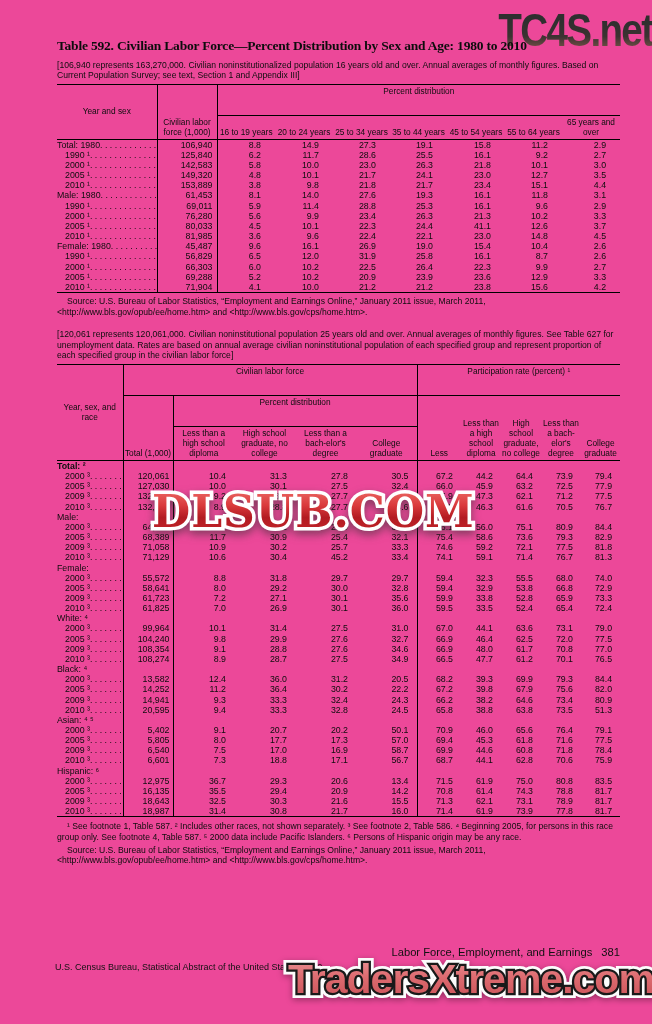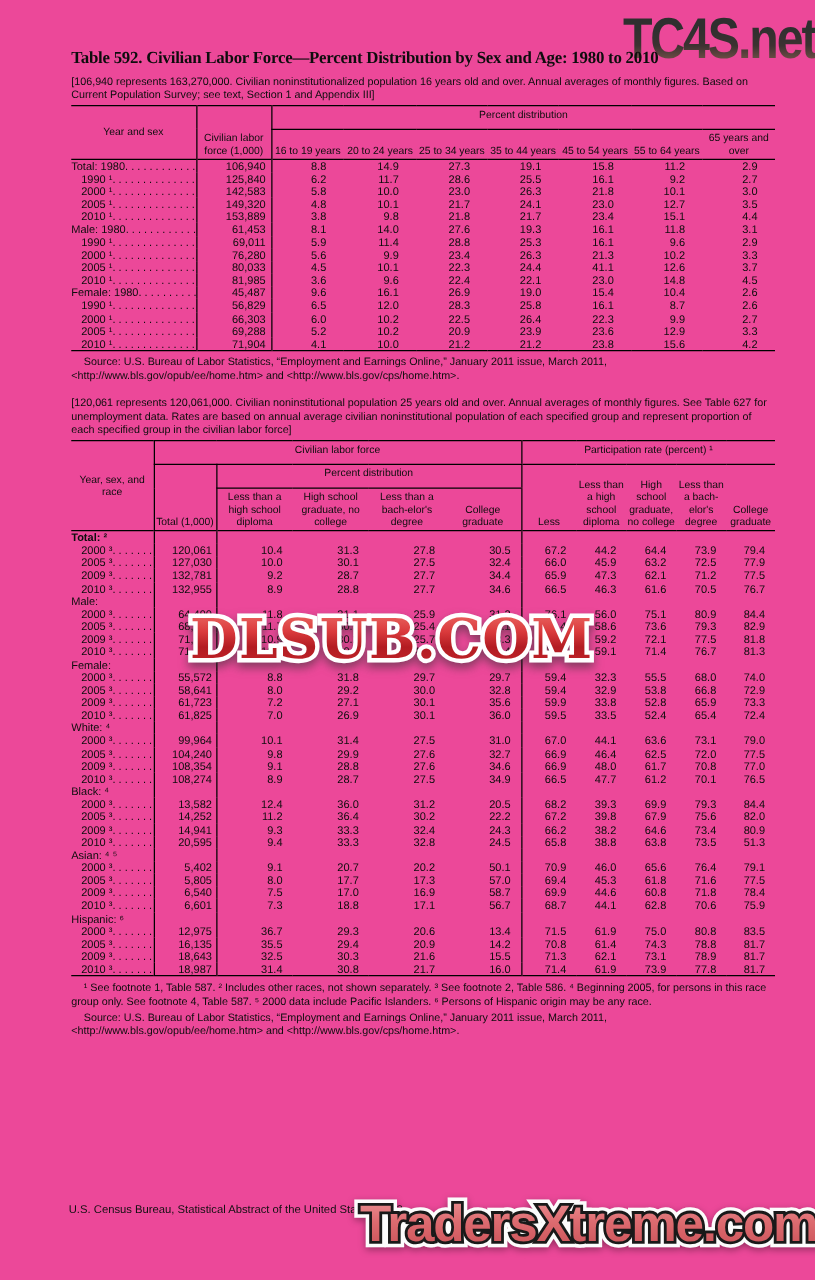--- a/index.html
+++ b/index.html
@@ -11,21 +11,21 @@
              line-height:16.5px;margin:0 0 5px 0;letter-spacing:-0.2px;}
   .tbl-note{font-size:8.6px;line-height:10.6px;margin:0 0 3px 0;}
   .fn{font-size:8.6px;line-height:10.6px;margin:2px 0 0 0;text-indent:10px;}
   .fn-block{margin:2px 0 12px 0;}
 
   table{border-collapse:collapse;table-layout:fixed;width:563px;}
   .t592{margin:0 0 3px 0;}
   .t593{margin:0 0 4px 0;}
   thead th{font-weight:normal;font-size:8.3px;line-height:10px;text-align:center;
            vertical-align:bottom;padding:1px 1px 2px 1px;}
-  thead th.grp{border-bottom:1px solid #000;vertical-align:middle;padding-bottom:7px;}
+  thead th.grp{border-bottom:1px solid #000;vertical-align:middle;padding-bottom:19px;}
   thead th.stub{vertical-align:middle;}
   table{border-top:1.4px solid #000;border-bottom:1.4px solid #000;}
   thead{border-bottom:1.4px solid #000;}
   .v{border-left:1px solid #000;}
   tbody td{font-size:8.8px;line-height:10.15px;height:10.15px;padding:0;
            white-space:nowrap;overflow:hidden;}
   td.lbl{display:flex;align-items:flex-end;}
   td.lbl .t{white-space:nowrap;}
   td.lbl.lead .dots{flex:1;overflow:hidden;white-space:nowrap;color:#0d0d0d;}
   td.lbl.lead .dots::after{content:" . . . . . . . . . . . . . . . . . . . . . . . . . . . .";}
@@ -258,21 +258,21 @@
             <td class="num">2.6</td>
           </tr>
           <tr>
             <td class="lbl i1 lead">
               <span class="t">1990 ¹</span>
               <span class="dots"></span>
             </td>
             <td class="num lf v">56,829</td>
             <td class="num v">6.5</td>
             <td class="num">12.0</td>
-            <td class="num">28.3</td>
+            <td class="num">31.9</td>
             <td class="num">25.8</td>
             <td class="num">16.1</td>
             <td class="num">8.7</td>
             <td class="num">2.6</td>
           </tr>
           <tr>
             <td class="lbl i1 lead">
               <span class="t">2000 ¹</span>
               <span class="dots"></span>
             </td>
@@ -915,20 +915,23 @@
         </tbody>
     </table>
 
     <div class="fn-block">
       <p class="fn">¹ See footnote 1, Table 587. ² Includes other races, not shown separately. ³ See footnote 2, Table 586. ⁴ Beginning 2005, for persons in this race group only. See footnote 4, Table 587. ⁵ 2000 data include Pacific Islanders. ⁶ Persons of Hispanic origin may be any race.</p>
       <p class="fn">Source: U.S. Bureau of Labor Statistics, “Employment and Earnings Online,” January 2011 issue, March 2011, &lt;http://www.bls.gov/opub/ee/home.htm&gt; and &lt;http://www.bls.gov/cps/home.htm&gt;.</p>
     </div>
 
   </div>
 
+  <div class="page-footer-line1">
+    <span>Labor Force, Employment, and Earnings</span><span class="pgno">381</span>
+  </div>
   <div class="page-footer-line2">U.S. Census Bureau, Statistical Abstract of the United States: 2012</div>
 
   <div class="wm wm-dlsub">
     <span class="stroke">DLSUB.COM</span><span class="fill">DLSUB.COM</span>
   </div>
 
   <div class="wm wm-traders">
     <span class="s1">TradersXtreme.com</span><span class="s2">TradersXtreme.com</span><span class="fill">TradersXtreme.com</span>
   </div>
 

